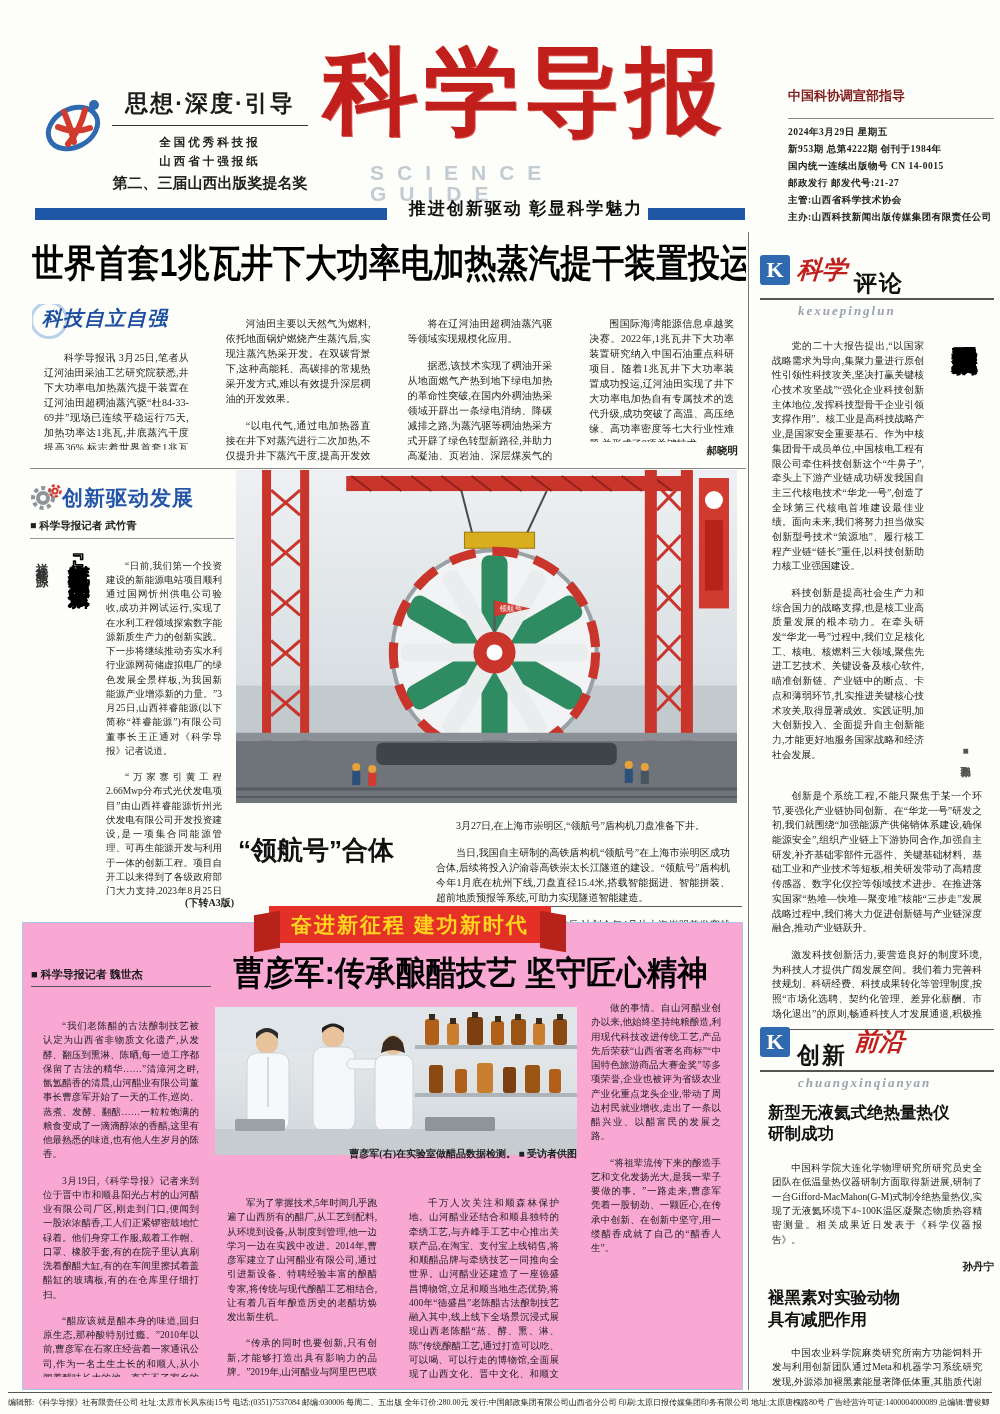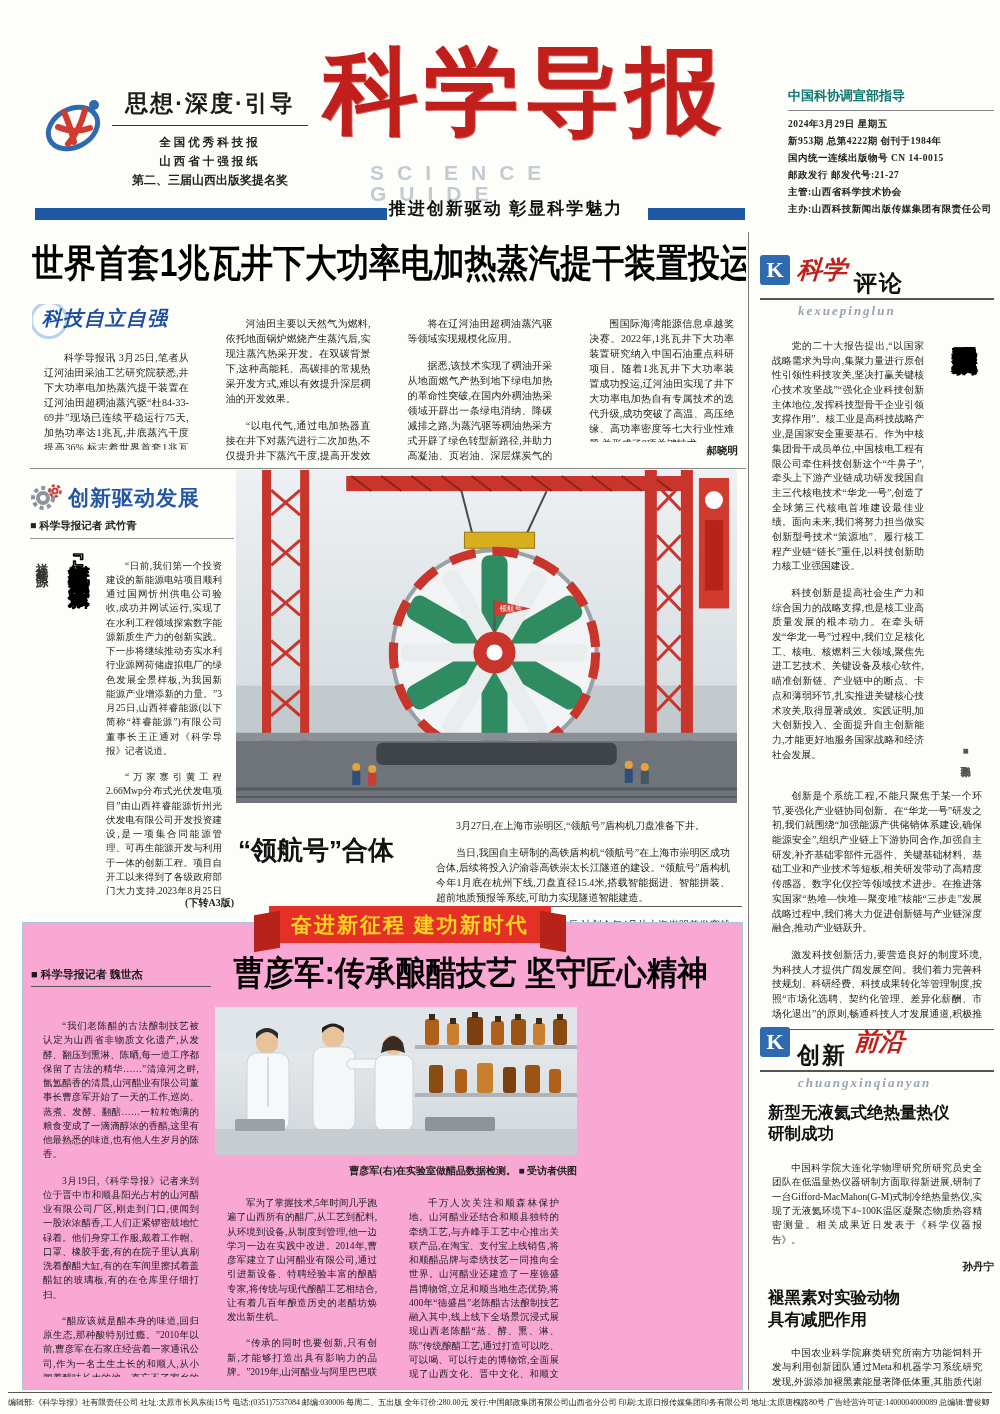--- a/index.html
+++ b/index.html
@@ -5,53 +5,53 @@
   html,body{margin:0;padding:0;background:#8f8f8f;}
   .page{position:relative;width:1000px;height:1414px;margin:0 auto;background:#fdfdfa;
         font-family:"Liberation Serif",serif;color:#1a1a1a;overflow:hidden;}
   .abs{position:absolute;}
 
   
   .mh-left-text{left:112px;top:90px;width:196px;text-align:center;}
   .mh-slogan{font:700 23px/1.2 "Liberation Sans",sans-serif;letter-spacing:2px;color:#1c1c1c;
              border-bottom:1px solid #333;padding-bottom:7px;margin-bottom:7px;}
   .mh-line{font:600 11.5px/1.65 "Liberation Serif",serif;letter-spacing:3px;color:#222;}
-  .mh-line.small{letter-spacing:0;font-size:12px;}
+  .mh-line.small{letter-spacing:0;font-size:15px;}
   .mh-title{left:282px;top:38px;width:486px;text-align:center;
             font:900 95px/1.15 "Liberation Serif",serif;color:#c01f1c;letter-spacing:6px;
             text-shadow:1px 1px 0 #d9534f;}
   .mh-en{left:370px;top:162px;width:320px;font:700 21px/1 "Liberation Sans",sans-serif;
          color:#c2cbd2;letter-spacing:13px;}
   .mh-right{left:788px;top:88px;width:206px;}
-  .mh-guide{font:900 13px/1.3 "Liberation Sans",sans-serif;color:#0f766e;padding-bottom:5px;
+  .mh-guide{font:900 13px/1.3 "Liberation Sans",sans-serif;color:#7f1d1d;padding-bottom:13px;
             border-bottom:1px solid #888;margin-bottom:5px;}
   .mh-info{font:600 9.5px/1.8 "Liberation Serif",serif;color:#222;letter-spacing:0.5px;}
 
   .bar{background:#1e57a5;height:12px;}
-  .slogan-text{left:380px;top:198px;width:252px;text-align:center;
+  .slogan-text{left:400px;top:198px;width:252px;text-align:center;
                font:900 17px/1.3 "Liberation Sans",sans-serif;color:#111;letter-spacing:2px;}
 
   
   .lead-headline{left:32px;top:240px;width:714px;overflow:hidden;}
   .lead-headline span{display:inline-block;white-space:nowrap;transform:scaleX(.84);transform-origin:0 50%;
                       font:900 38px/1.25 "Liberation Sans",sans-serif;color:#000;}
   .lead-cols{left:32px;top:304px;width:714px;height:160px;display:flex;gap:13px;}
   .lead-col{flex:1;overflow:hidden;}
   .bt{font-size:10px;line-height:1.5;text-align:justify;overflow:hidden;color:#1c1c1c;}
   .bt p{margin:12px;text-indent:2em;}
   .lead-badge{position:relative;display:inline-block;margin:2px 0 8px 10px;
               font:900 italic 20px/1.2 "Liberation Sans",sans-serif;color:#1d4fa0;letter-spacing:1px;z-index:1;}
   .lead-badge::before{content:"";position:absolute;left:-12px;top:-5px;width:32px;height:32px;
               border:3px solid #b9d2ea;border-radius:50%;z-index:-1;}
   .lead-author{text-align:right;font-weight:bold;padding-right:8px;margin-top:2px;font-size:10.5px;}
   .rule1{left:30px;top:468px;width:716px;border-top:1px solid #8a8a8a;}
 
   
   .innov{left:30px;top:480px;width:204px;height:432px;}
-  .innov-head{display:flex;align-items:center;gap:6px;height:34px;}
+  .innov-head{display:flex;align-items:center;height:34px;}
   .innov-title{font:900 21px/1 "Liberation Sans",sans-serif;color:#2456a8;letter-spacing:1px;}
   .innov-byline{font:700 10.5px/1 "Liberation Sans",sans-serif;color:#222;padding:6px 0 7px;
                 border-bottom:1px solid #999;margin-bottom:8px;}
   .innov-content{display:flex;height:366px;}
   .v-side{writing-mode:vertical-rl;font:700 12.5px/1 "Liberation Sans",sans-serif;letter-spacing:4px;
           color:#333;width:18px;padding-top:6px;}
   .v-head{writing-mode:vertical-rl;width:42px;font:900 22px/1.04 "Liberation Sans",sans-serif;color:#000;}
   .v-head .part2{padding-top:14px;}
   .innov-body{flex:1;padding-left:4px;}
   .jump{font-weight:bold;}
@@ -74,21 +74,21 @@
   .ribbon::before{left:-15px;transform:skewY(-10deg);}
   .ribbon::after{right:-15px;transform:skewY(10deg);}
   .v-headline{position:absolute;left:178px;top:30px;width:540px;text-align:center;overflow:hidden;}
   .v-headline span{display:inline-block;white-space:nowrap;transform:scaleX(.92);
           font:900 33px/1.2 "Liberation Sans",sans-serif;color:#000;}
   .v-byline{position:absolute;left:8px;top:46px;width:180px;font:700 11px/1 "Liberation Sans",sans-serif;
           border-bottom:1px solid #555;padding-bottom:6px;}
   .v-col1{position:absolute;left:8px;top:84px;width:180px;height:370px;}
   .v-photo{position:absolute;left:192px;top:84px;width:362px;height:148px;}
   .v-photo svg{display:block;width:100%;height:100%;}
-  .v-capt{position:absolute;left:192px;top:241px;width:362px;text-align:right;
+  .v-capt{position:absolute;left:192px;top:224px;width:362px;text-align:right;
           font:700 10px/1.4 "Liberation Serif",serif;color:#222;}
   .v-col2{position:absolute;left:192px;top:261px;width:174px;height:194px;}
   .v-col3{position:absolute;left:374px;top:261px;width:174px;height:194px;}
   .v-col4{position:absolute;left:556px;top:66px;width:154px;height:390px;}
 
   
   .vrule{left:748px;top:232px;height:1158px;border-left:1px solid #777;}
   .sec-head{display:flex;align-items:center;gap:7px;border-bottom:2px solid #555;padding-bottom:3px;}
   .klogo{width:30px;height:30px;background:#2f6ab0;color:#fff;border-radius:3px;flex:0 0 30px;
          display:flex;align-items:center;justify-content:center;
@@ -349,20 +349,24 @@
     </div>
     <div class="v-capt">曹彦军(右)在实验室做醋品数据检测。 ■ 受访者供图</div>
     <div class="v-col2 bt" style="font-size:9.5px">
         <p>军为了掌握技术,5年时间几乎跑遍了山西所有的醋厂,从工艺到配料,从环境到设备,从制度到管理,他一边学习一边在实践中改进。2014年,曹彦军建立了山河醋业有限公司,通过引进新设备、特聘经验丰富的酿醋专家,将传统与现代酿醋工艺相结合,让有着几百年酿造历史的老醋坊焕发出新生机。</p>
         <p>“传承的同时也要创新,只有创新,才能够打造出具有影响力的品牌。”2019年,山河醋业与阿里巴巴联合推出“和顺原醋”,通过蚂蚁森林平台,半小时内就有上</p>
       </div>
     <div class="v-col3 bt" style="font-size:9.5px">
         <p>千万人次关注和顺森林保护地。山河醋业还结合和顺县独特的牵绣工艺,与卉峰手工艺中心推出关联产品,在淘宝、支付宝上线销售,将和顺醋品牌与牵绣技艺一同推向全世界。山河醋业还建造了一座德盛昌博物馆,立足和顺当地生态优势,将400年“德盛昌”老陈醋古法酿制技艺融入其中,线上线下全场景沉浸式展现山西老陈醋“蒸、酵、熏、淋、陈”传统酿醋工艺,通过打造可以吃、可以喝、可以行走的博物馆,全面展现了山西文化、晋中文化、和顺文化。</p>
         <p>用科技改善民生,一直是曹彦军立志</p>
       </div>
+    <div class="v-col4 bt" style="font-size:9.5px">
+        <p>做的事情。自山河醋业创办以来,他始终坚持纯粮酿造,利用现代科技改进传统工艺,产品先后荣获“山西省著名商标”“中国特色旅游商品大赛金奖”等多项荣誉,企业也被评为省级农业产业化重点龙头企业,带动了周边村民就业增收,走出了一条以醋兴业、以醋富民的发展之路。</p>
+        <p>“将祖辈流传下来的酿造手艺和文化发扬光大,是我一辈子要做的事。”一路走来,曹彦军凭着一股韧劲、一颗匠心,在传承中创新、在创新中坚守,用一缕醋香成就了自己的“醋香人生”。</p>
+      </div>
   </div>
 
   <div class="abs vrule"></div>
 
   <div class="abs comment">
     <div class="sec-head">
       <div class="klogo">K</div>
       <span class="sec-red">科学</span>
       <span class="sec-black">评论</span>
     </div>

